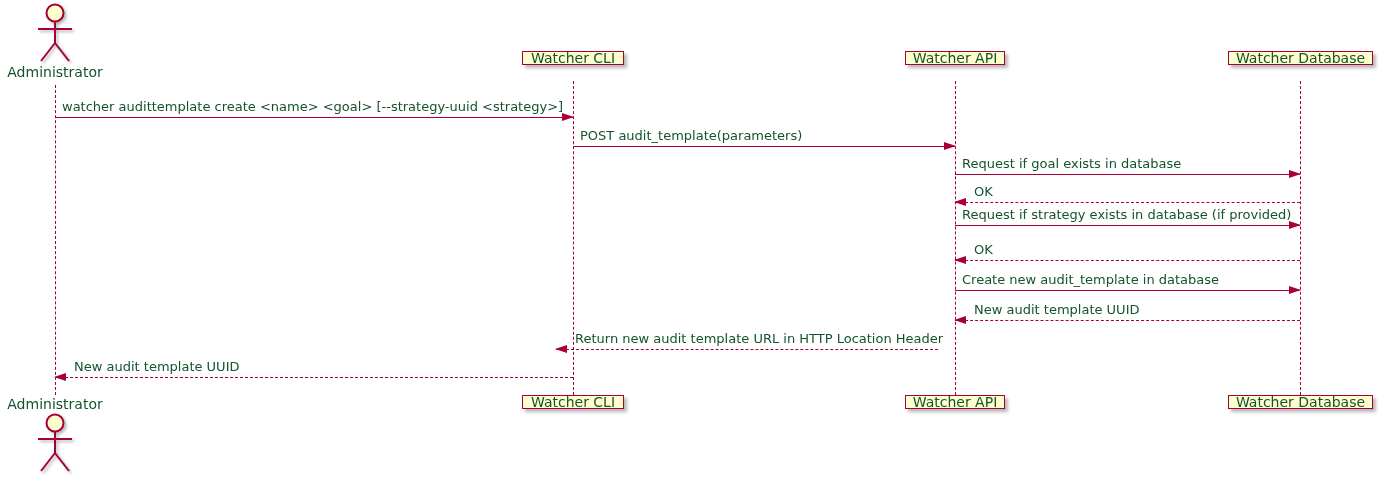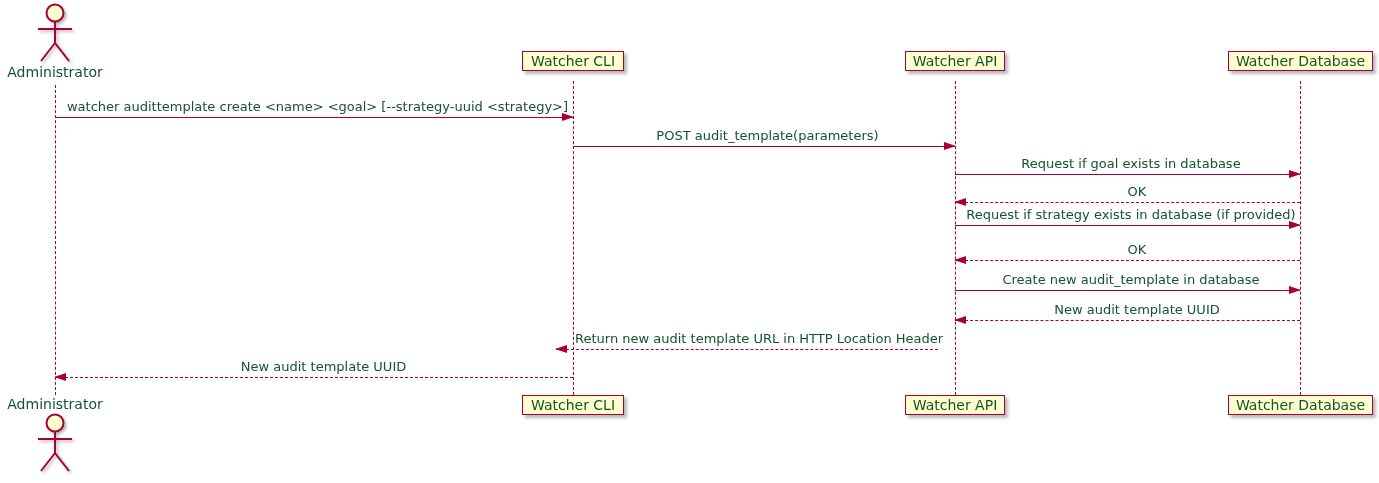--- a/index.html
+++ b/index.html
@@ -17,21 +17,21 @@
   
   .lifeline {
     position: absolute;
     width: 0;
     border-left: 1px dashed #A80036;
   }
 
   
   .participant {
     position: absolute;
-    height: 20px;
+    height: 14px;
     background: #FEFECE;
     border: 1.6px solid #A80036;
     box-shadow: 3px 3px 3px rgba(130,130,130,0.55);
     display: flex;
     align-items: center;
     justify-content: center;
     font-size: 14px;
     white-space: nowrap;
   }
 
@@ -52,21 +52,20 @@
 
   
   .message { position: absolute; }
   .msg-text {
     font-size: 13px;
     line-height: 16px;
     height: 16px;
     margin-bottom: 2px;
     white-space: nowrap;
     padding-left: 7px;
-    text-align: center;
   }
   .message.reply .msg-text { padding-left: 19px; }
   .msg-line { position: relative; height: 0; }
   .message.solid .msg-line { border-top: 1.4px solid #A80036; }
   .message.reply .msg-line { border-top: 1px dashed #A80036; }
   .arrow-right {
     position: absolute; right: -1px; top: -5px;
     width: 0; height: 0;
     border-style: solid;
     border-width: 4.5px 0 4.5px 12px;

